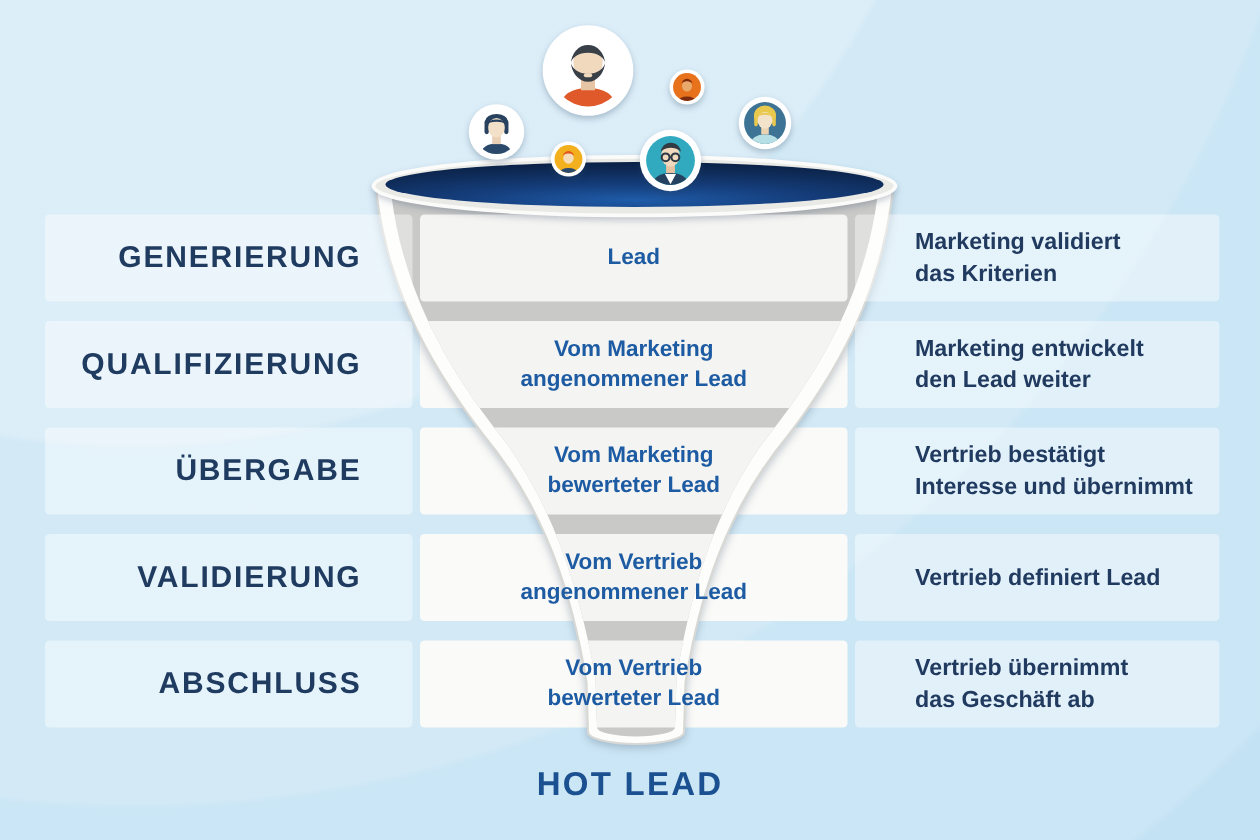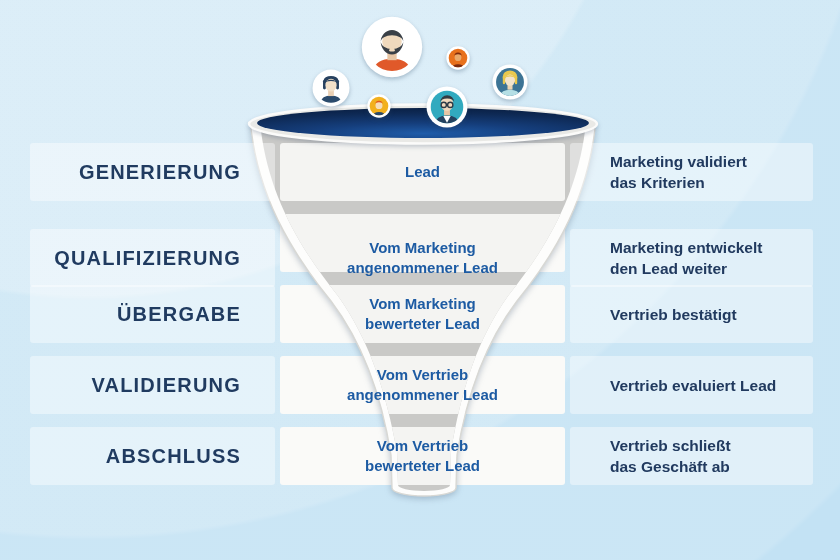--- a/index.html
+++ b/index.html
@@ -103,21 +103,21 @@
     <div class="band band-lead">
       <span class="lead-line">Lead</span>
       <span class="lead-line"></span>
     </div>
     <div class="band band-desc">
       <span class="desc-line">Marketing validiert</span>
       <span class="desc-line">das Kriterien</span>
     </div>
   </div>
 
-  <div class="row" style="top:229px">
+  <div class="row" style="top:214px">
     <div class="band band-stage">
       <span class="stage-label">QUALIFIZIERUNG</span>
     </div>
     <div class="band band-lead">
       <span class="lead-line">Vom Marketing</span>
       <span class="lead-line">angenommener Lead</span>
     </div>
     <div class="band band-desc">
       <span class="desc-line">Marketing entwickelt</span>
       <span class="desc-line">den Lead weiter</span>
@@ -127,50 +127,52 @@
   <div class="row" style="top:285px">
     <div class="band band-stage">
       <span class="stage-label">ÜBERGABE</span>
     </div>
     <div class="band band-lead">
       <span class="lead-line">Vom Marketing</span>
       <span class="lead-line">bewerteter Lead</span>
     </div>
     <div class="band band-desc">
       <span class="desc-line">Vertrieb bestätigt</span>
+      <span class="desc-line">Interesse und übernimmt</span>
     </div>
   </div>
 
   <div class="row" style="top:356px">
     <div class="band band-stage">
       <span class="stage-label">VALIDIERUNG</span>
     </div>
     <div class="band band-lead">
       <span class="lead-line">Vom Vertrieb</span>
       <span class="lead-line">angenommener Lead</span>
     </div>
     <div class="band band-desc">
-      <span class="desc-line">Vertrieb evaluiert Lead</span>
+      <span class="desc-line">Vertrieb definiert Lead</span>
     </div>
   </div>
 
   <div class="row" style="top:427px">
     <div class="band band-stage">
       <span class="stage-label">ABSCHLUSS</span>
     </div>
     <div class="band band-lead">
       <span class="lead-line">Vom Vertrieb</span>
       <span class="lead-line">bewerteter Lead</span>
     </div>
     <div class="band band-desc">
-      <span class="desc-line">Vertrieb schließt</span>
+      <span class="desc-line">Vertrieb übernimmt</span>
       <span class="desc-line">das Geschäft ab</span>
     </div>
   </div>
 
+  <div class="hot-lead">HOT LEAD</div>
 
   <span class="avatar" style="left:361px;top:16px">
     <svg width="62" height="62" viewBox="0 0 40 40">
       <defs>
           <clipPath id="cA1">
             <circle cx="20" cy="20" r="15.5"></circle>
           </clipPath>
         </defs>
       <circle cx="20" cy="20" r="19.5" fill="#ffffff"></circle>
       <circle cx="20" cy="20" r="15.5" fill="#ffffff"></circle>

